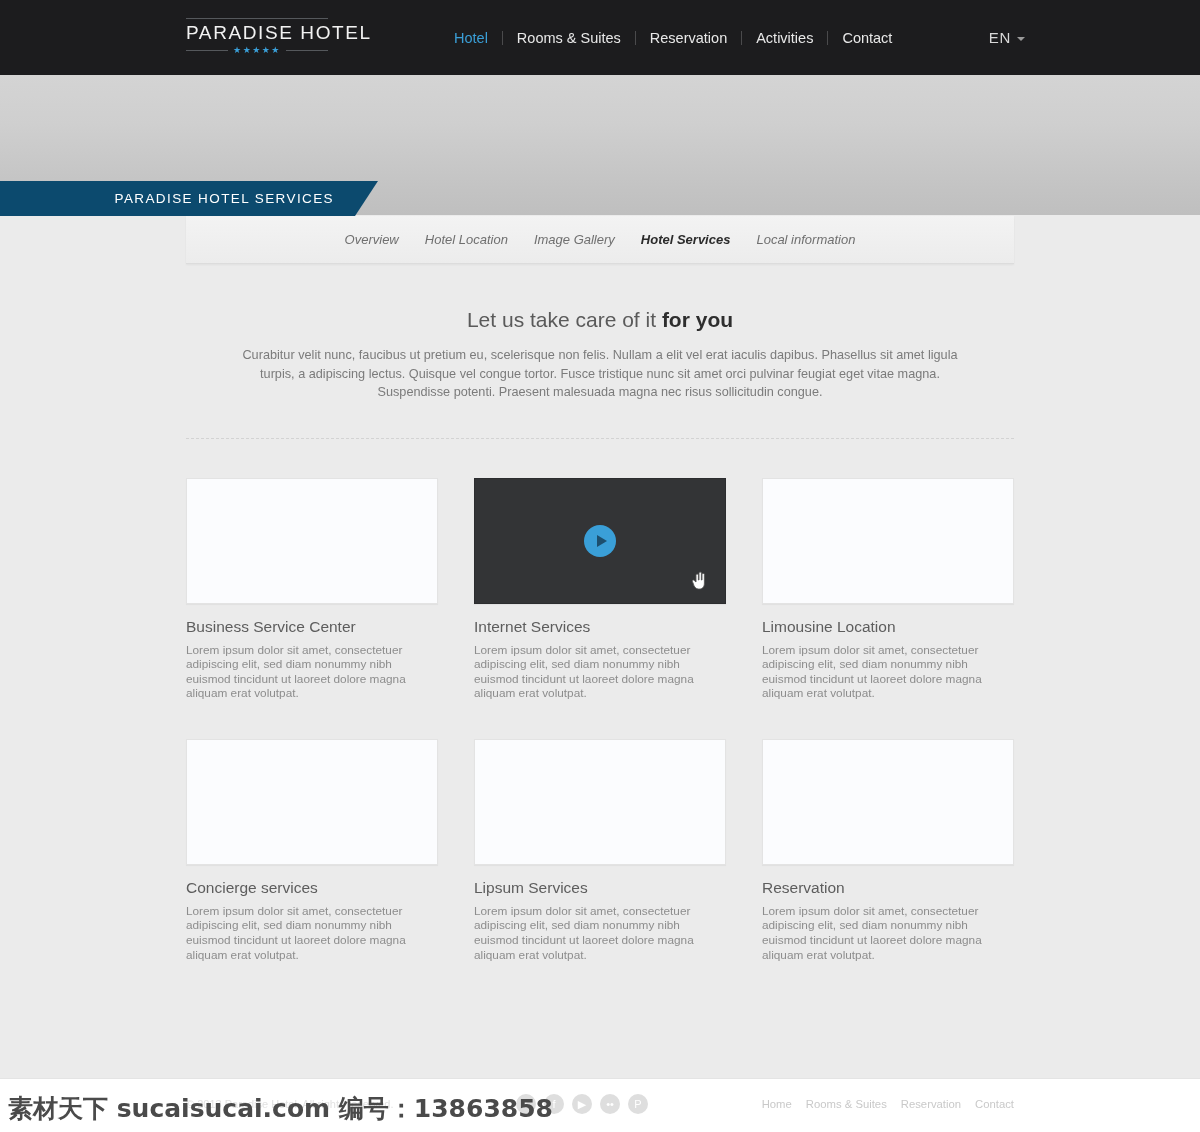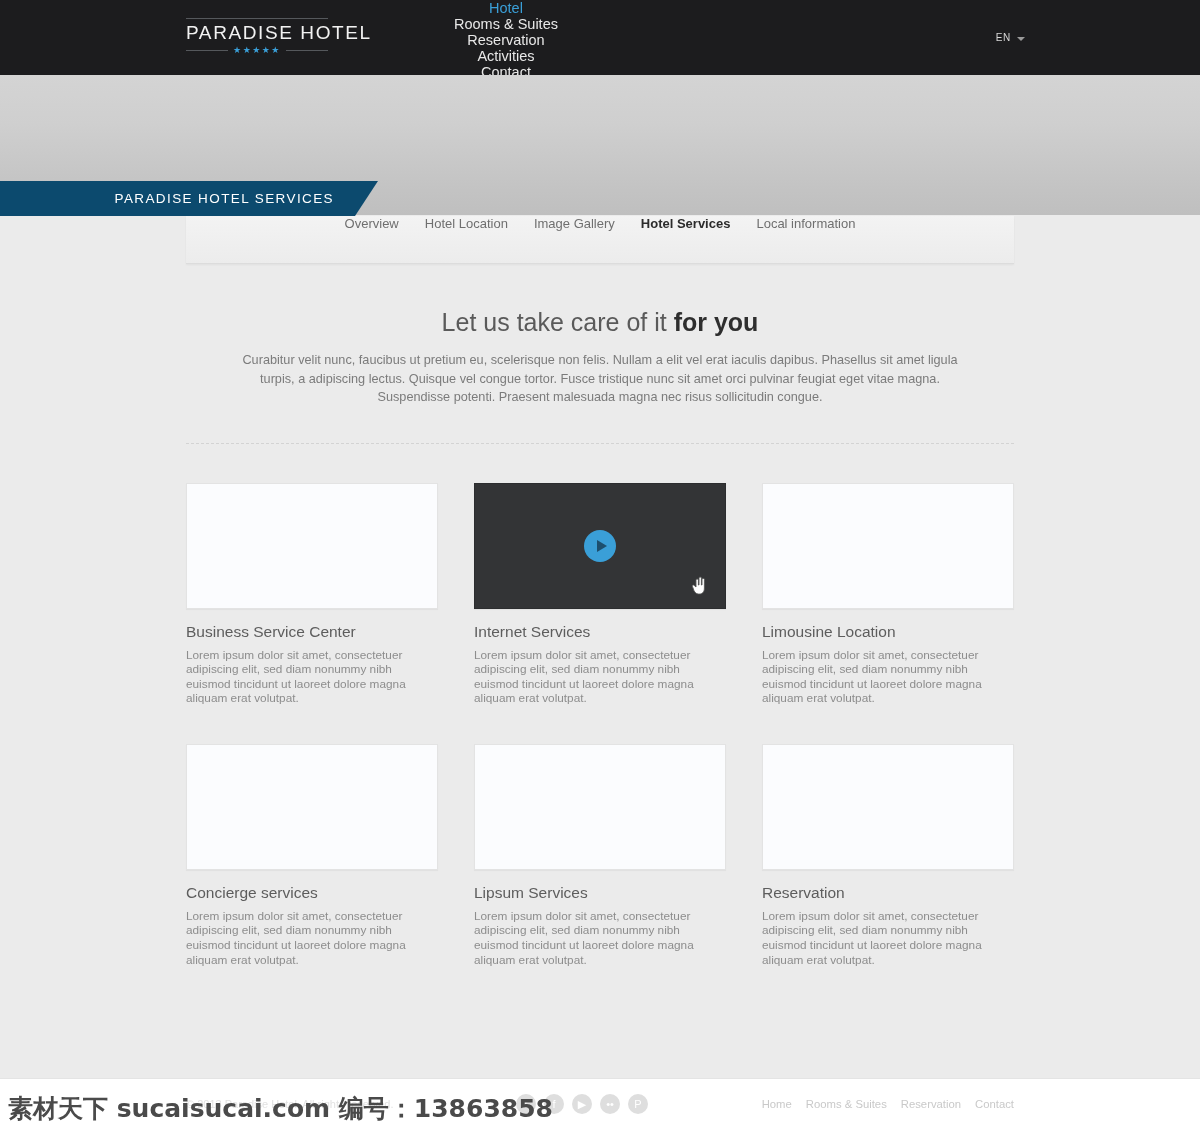--- a/index.html
+++ b/index.html
@@ -30,33 +30,33 @@
     font-weight: 400; padding: 3px 0 2px; white-space: nowrap;
   }
   .logo-stars-row {
     display: flex; align-items: center; gap: 5px; width: 100%;
   }
   .logo-stars-row .sline { flex: 1; height: 1px; background: #55585c; }
   .stars { color: #3a9fd8; font-size: 9px; letter-spacing: 1.5px; line-height: 1; }
 
   .mainnav {
     position: absolute; left: 440px; top: 0; height: 75px;
-    display: flex; align-items: center; flex-direction: column;
+    display: flex; align-items: center;
   }
   .mainnav a {
     color: #e8e8e8; font-size: 14.5px; text-decoration: none;
     padding: 0 14px; white-space: nowrap;
   }
   .mainnav a.active { color: #3a9fd8; }
   .mainnav .sep { width: 1px; height: 14px; background: #4a4a4c; }
 
   .lang {
     position: absolute; right: 175px; top: 0; height: 75px;
     display: flex; align-items: center; gap: 6px;
-    color: #d8d8d8; font-size: 10px; letter-spacing: .7px;
+    color: #d8d8d8; font-size: 15px; letter-spacing: .7px;
   }
   .caret {
     width: 0; height: 0; border-left: 4px solid transparent;
     border-right: 4px solid transparent; border-top: 4px solid #9a9a9a;
     margin-top: 2px;
   }
 
   
   .hero {
     position: absolute; top: 75px; left: 0;
@@ -85,32 +85,33 @@
   .container {
     position: absolute; left: 186px; top: 0; width: 828px;
   }
 
   .subnav-wrap {
     position: relative;
     height: 48px;
     background: linear-gradient(to bottom, #f3f3f3 0%, #ececec 100%);
     border-bottom: 1px solid #dcdcdc;
     box-shadow: 0 1px 2px rgba(0,0,0,.05);
-    display: flex; align-items: flex-start; justify-content: center;
+    display: flex; align-items: center; justify-content: center;
     gap: 0;
+    font-style: italic;
   }
   .subnav-wrap a {
     color: #6f6f6f; font-size: 13px; text-decoration: none;
     padding: 0 13px; white-space: nowrap;
   }
   .subnav-wrap a.active { color: #2b2b2b; font-weight: bold; }
 
   .headline {
     text-align: center; margin-top: 44px;
-    font-size: 25px; color: #5a5a5a; font-weight: 400;
+    font-size: 21px; color: #5a5a5a; font-weight: 400;
   }
   .headline b { color: #2e2e2e; font-weight: bold; }
 
   .intro {
     text-align: center; margin: 14px auto 0;
     width: 730px; font-size: 12.7px; line-height: 18.5px; color: #7b7b7b;
   }
 
   .divider {
     margin-top: 36px;

